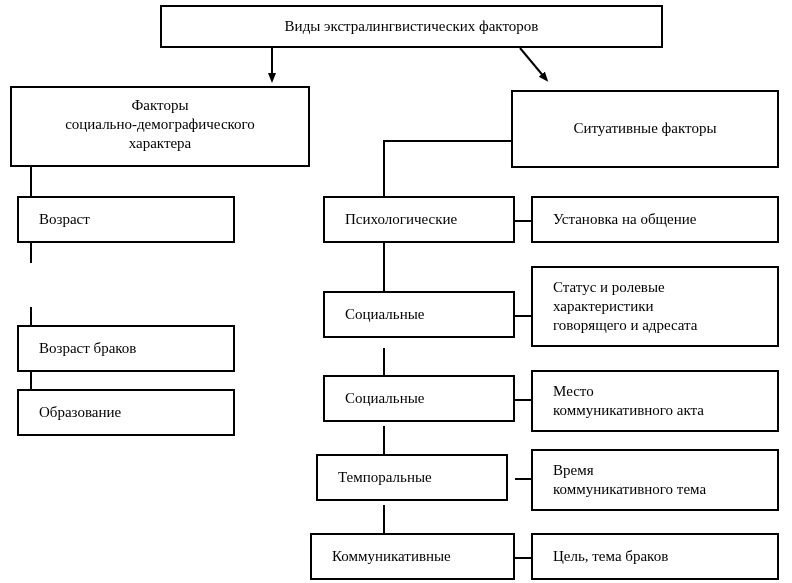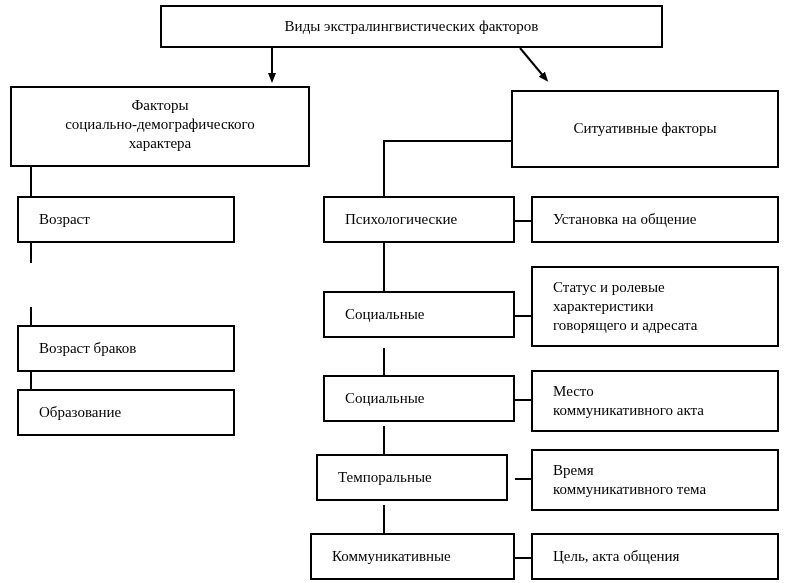--- a/index.html
+++ b/index.html
@@ -111,15 +111,15 @@
   <div class="box vcenter" style="left:310px; top:533px; width:205px; height:47px;">Коммуникативные</div>
 
   <div class="box vcenter" style="left:531px; top:196px; width:248px; height:47px;">Установка на общение</div>
   <div class="box vcenter" style="left:531px; top:266px; width:248px; height:81px;">Статус и ролевые
 характеристики
 говорящего и адресата</div>
   <div class="box vcenter" style="left:531px; top:370px; width:248px; height:62px;">Место
 коммуникативного акта</div>
   <div class="box vcenter" style="left:531px; top:449px; width:248px; height:62px;">Время
 коммуникативного тема</div>
-  <div class="box vcenter" style="left:531px; top:533px; width:248px; height:47px;">Цель, акта общения</div>
+  <div class="box vcenter" style="left:531px; top:533px; width:248px; height:47px;">Цель, тема браков</div>
 
 </div>
 
 </body></html>

